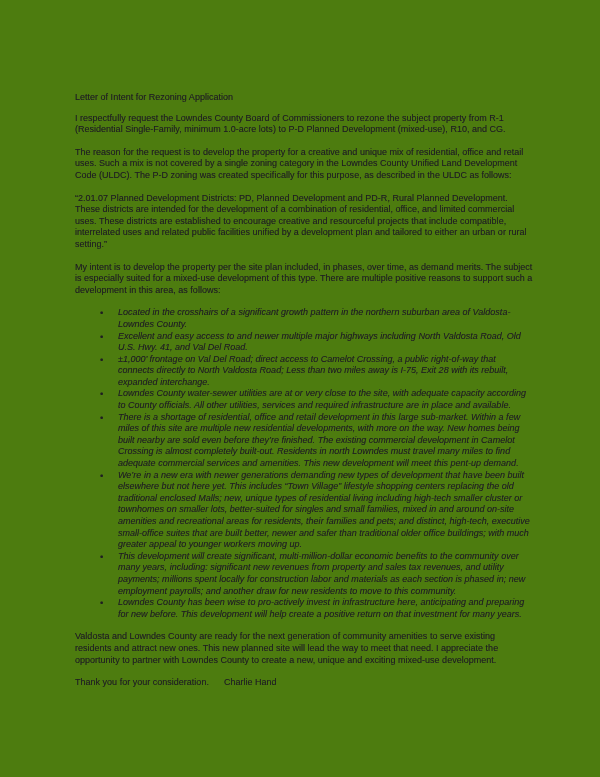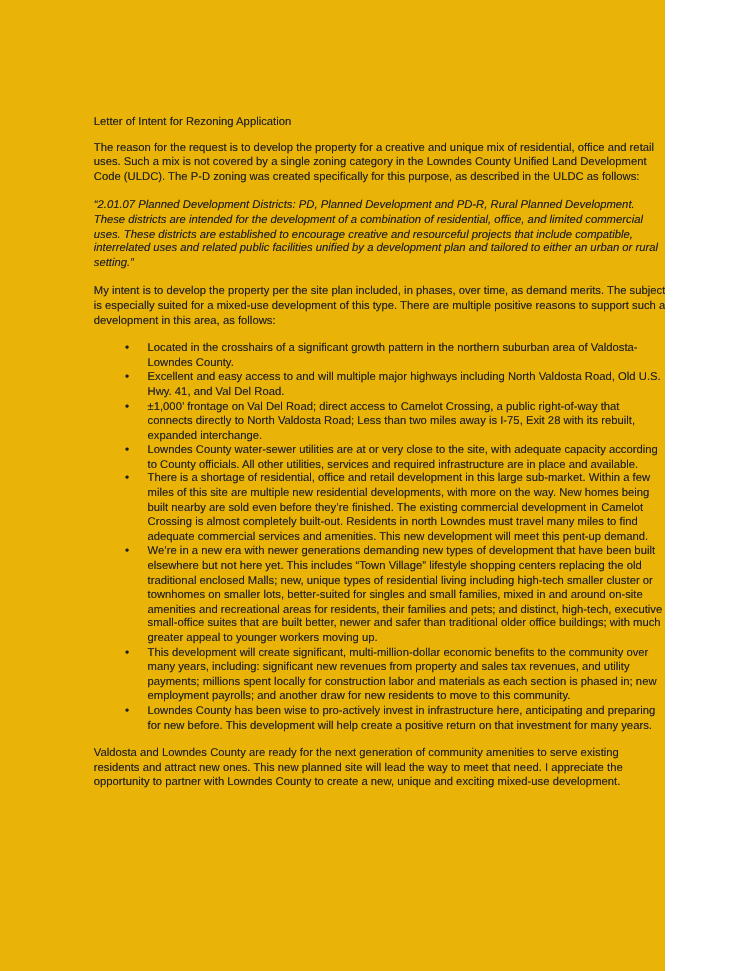--- a/index.html
+++ b/index.html
@@ -2,23 +2,23 @@
 <html><head>
 <meta charset="utf-8">
 <style>
   html, body {
     margin: 0;
     padding: 0;
     background: #ffffff;
   }
   .page {
     position: relative;
-    width: 532px;
+    width: 600px;
     height: 777px;
-    background: #eab308;
+    background: #4d7c0f;
     overflow: hidden;
   }
   .content {
     position: absolute;
     left: 75px;
     top: 92px;
     width: 459px;
     font-family: "Liberation Sans", sans-serif;
     font-size: 9px;
     line-height: 11.6px;
@@ -26,69 +26,70 @@
     letter-spacing: 0.01px;
     text-shadow: 0 0 0.45px rgba(45,45,48,0.55);
   }
   .content p {
     margin: 0 0 11px 0;
   }
   .title {
     margin-bottom: 9px !important;
   }
   .quote {
-    font-style: italic;
   }
   ul.bullets {
     list-style: none;
     margin: 0 0 11px 0;
     padding: 0;
   }
   ul.bullets li {
     display: flex;
     align-items: flex-start;
   }
   .dot {
     flex: 0 0 18px;
     margin-left: 25px;
     font-size: 9.5px;
   }
   .btxt {
     flex: 1 1 auto;
+    font-style: italic;
   }
   .signoff {
     margin-bottom: 0 !important;
   }
   .sig-name {
     margin-left: 15px;
   }
 </style>
 </head>
 <body>
 
 <div class="page">
   <div class="content">
 
     <p class="title">Letter of Intent for Rezoning Application</p>
 
+    <p>I respectfully request the Lowndes County Board of Commissioners to rezone the subject property from R-1 (Residential Single-Family, minimum 1.0-acre lots) to P-D Planned Development (mixed-use), R10, and CG.</p>
 
     <p>The reason for the request is to develop the property for a creative and unique mix of residential, office and retail uses. Such a mix is not covered by a single zoning category in the Lowndes County Unified Land Development Code (ULDC). The P-D zoning was created specifically for this purpose, as described in the ULDC as follows:</p>
 
     <p class="quote">“2.01.07 Planned Development Districts: PD, Planned Development and PD-R, Rural Planned Development. These districts are intended for the development of a combination of residential, office, and limited commercial uses. These districts are established to encourage creative and resourceful projects that include compatible, interrelated uses and related public facilities unified by a development plan and tailored to either an urban or rural setting.”</p>
 
     <p>My intent is to develop the property per the site plan included, in phases, over time, as demand merits. The subject is especially suited for a mixed-use development of this type. There are multiple positive reasons to support such a development in this area, as follows:</p>
 
     <ul class="bullets">
       <li>
         <span class="dot">•</span>
         <span class="btxt">Located in the crosshairs of a significant growth pattern in the northern suburban area of Valdosta-Lowndes County.</span>
       </li>
       <li>
         <span class="dot">•</span>
-        <span class="btxt">Excellent and easy access to and will multiple major highways including North Valdosta Road, Old U.S. Hwy. 41, and Val Del Road.</span>
+        <span class="btxt">Excellent and easy access to and newer multiple major highways including North Valdosta Road, Old U.S. Hwy. 41, and Val Del Road.</span>
       </li>
       <li>
         <span class="dot">•</span>
         <span class="btxt">±1,000’ frontage on Val Del Road; direct access to Camelot Crossing, a public right-of-way that connects directly to North Valdosta Road; Less than two miles away is I-75, Exit 28 with its rebuilt, expanded interchange.</span>
       </li>
       <li>
         <span class="dot">•</span>
         <span class="btxt">Lowndes County water-sewer utilities are at or very close to the site, with adequate capacity according to County officials. All other utilities, services and required infrastructure are in place and available.</span>
       </li>
       <li>
@@ -104,15 +105,18 @@
         <span class="btxt">This development will create significant, multi-million-dollar economic benefits to the community over many years, including: significant new revenues from property and sales tax revenues, and utility payments; millions spent locally for construction labor and materials as each section is phased in; new employment payrolls; and another draw for new residents to move to this community.</span>
       </li>
       <li>
         <span class="dot">•</span>
         <span class="btxt">Lowndes County has been wise to pro-actively invest in infrastructure here, anticipating and preparing for new before. This development will help create a positive return on that investment for many years.</span>
       </li>
     </ul>
 
     <p>Valdosta and Lowndes County are ready for the next generation of community amenities to serve existing residents and attract new ones. This new planned site will lead the way to meet that need. I appreciate the opportunity to partner with Lowndes County to create a new, unique and exciting mixed-use development.</p>
 
+    <p class="signoff">
+      <span>Thank you for your consideration.</span><span class="sig-name">Charlie Hand</span>
+    </p>
 
   </div>
 </div>
 
 </body></html>

